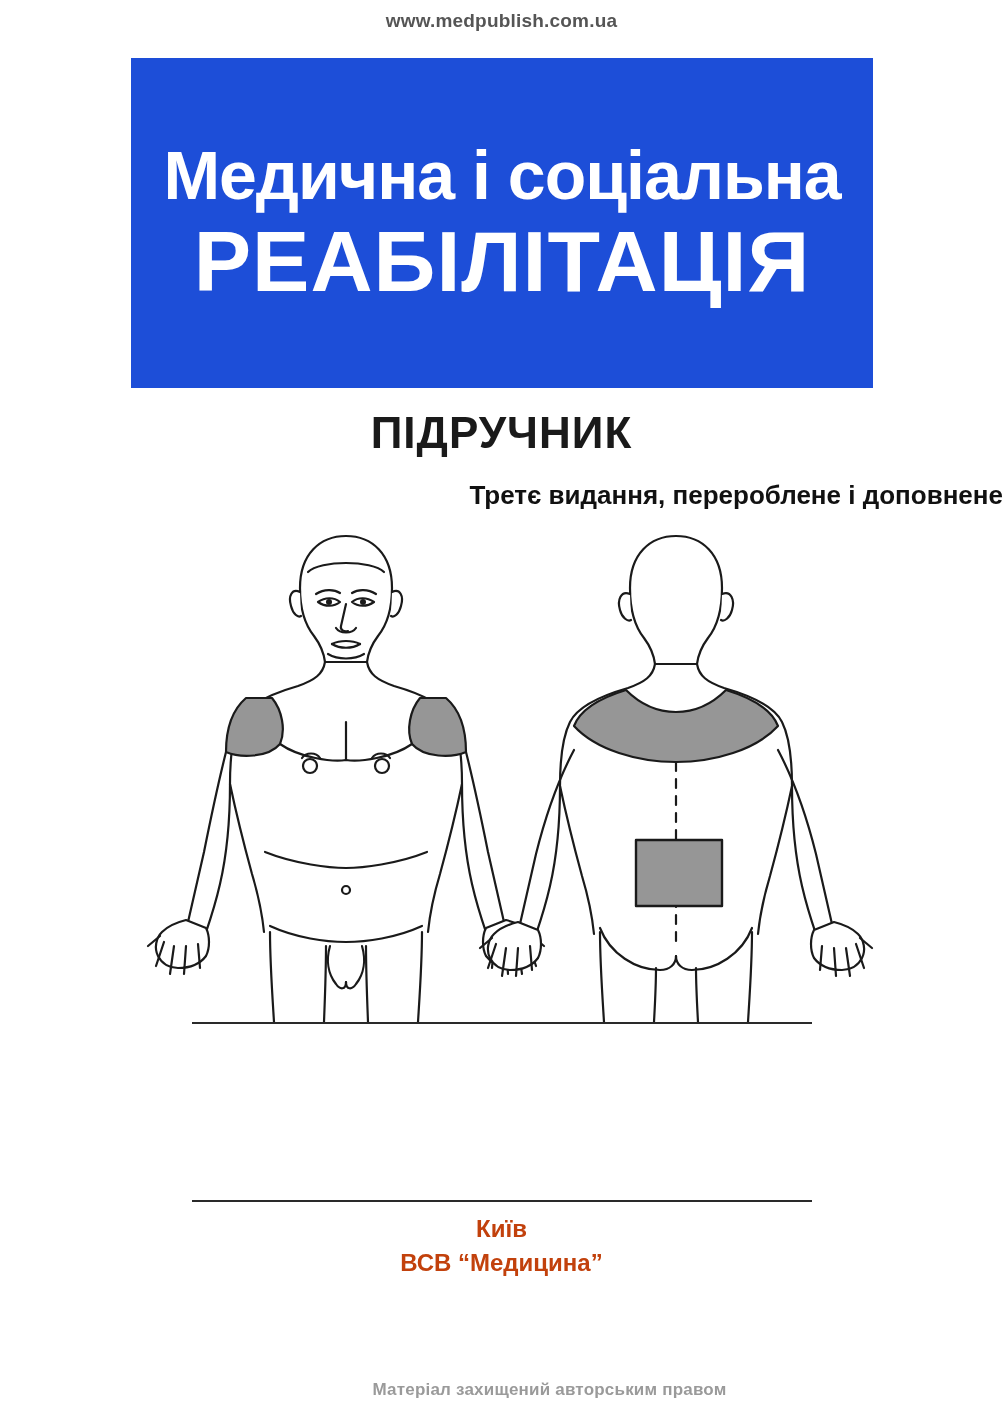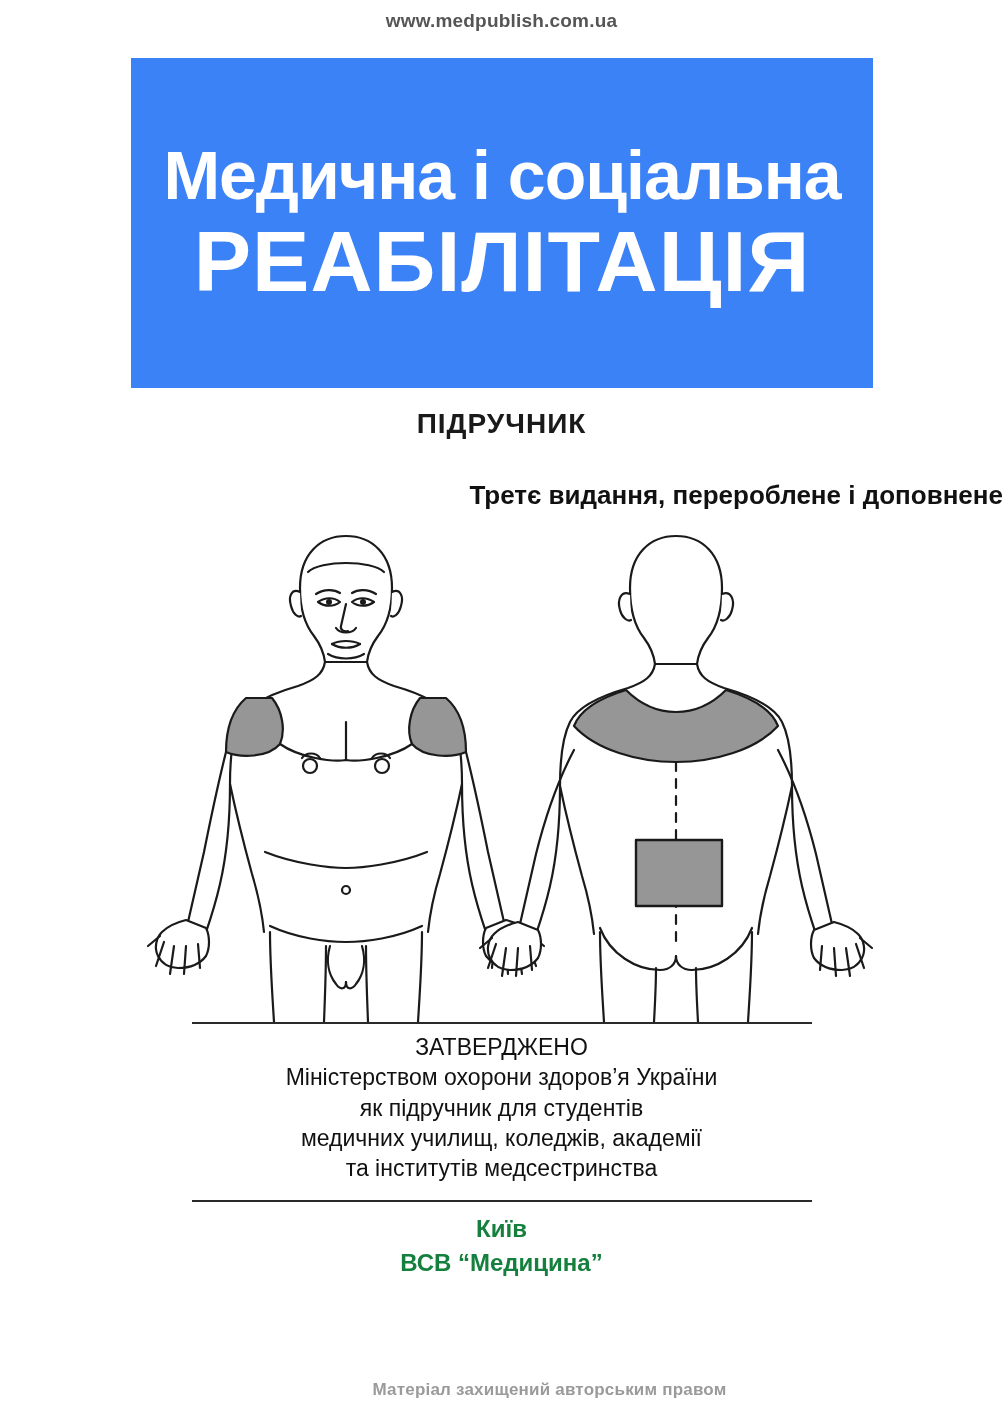--- a/index.html
+++ b/index.html
@@ -43,21 +43,21 @@
     color: #9a9a9a;
     letter-spacing: 0.2px;
     padding-left: 48px;
   }
   .title-band {
     position: absolute;
     top: 58px;
     left: 131px;
     width: 742px;
     height: 330px;
-    background: #3b82f6;
+    background: #1d4ed8;
     display: flex;
     flex-direction: column;
     align-items: center;
     justify-content: center;
   }
   .title-line1 {
     color: #ffffff;
     font-size: 68px;
     font-weight: bold;
     line-height: 1.05;
@@ -72,21 +72,21 @@
     letter-spacing: 1px;
     white-space: nowrap;
     margin-top: 4px;
   }
   .subtitle {
     position: absolute;
     top: 408px;
     left: 0;
     width: 100%;
     text-align: center;
-    font-size: 28px;
+    font-size: 44px;
     font-weight: bold;
     color: #1a1a1a;
     letter-spacing: 1px;
   }
   .edition {
     position: absolute;
     top: 480px;
     left: 0;
     width: 100%;
     text-align: right;
@@ -122,21 +122,21 @@
   }
   .imprint {
     position: absolute;
     top: 1212px;
     left: 0;
     width: 100%;
     text-align: center;
     font-size: 24px;
     font-weight: bold;
     line-height: 1.42;
-    color: #15803d;
+    color: #c2410c;
   }
 </style>
 </head>
 <body>
 
 <div class="page">
 
   <div class="watermark-top">www.medpublish.com.ua</div>
 
   <div class="title-band">
@@ -295,27 +295,20 @@
           <path d="M384 426 L386 454"></path>
           <path d="M372 424 L370 448"></path>
           <path d="M410 416 L422 426"></path>
         </g>
       </g>
     </svg>
   </div>
 
   <div class="rule rule-top"></div>
 
-  <div class="approval">
-    <div>ЗАТВЕРДЖЕНО</div>
-    <div>Міністерством охорони здоров’я України</div>
-    <div>як підручник для студентів</div>
-    <div>медичних училищ, коледжів, академії</div>
-    <div>та інститутів медсестринства</div>
-  </div>
 
   <div class="rule rule-bottom"></div>
 
   <div class="imprint">
     <div>Київ</div>
     <div>ВСВ “Медицина”</div>
   </div>
 
   <div class="watermark-bottom">Матеріал захищений авторським правом</div>
 </div>

